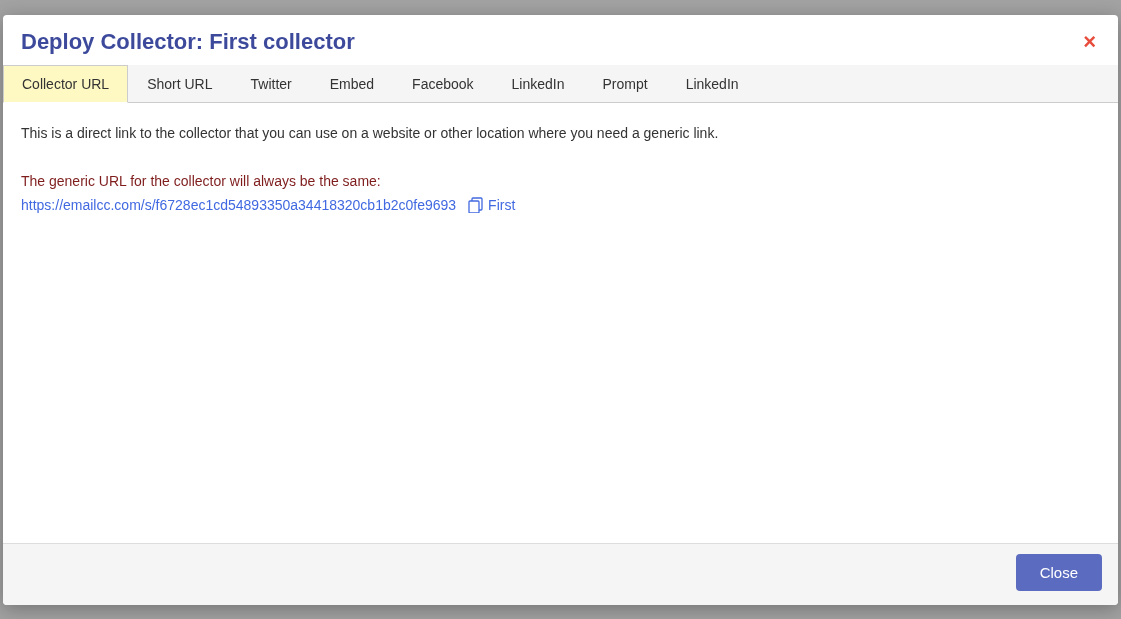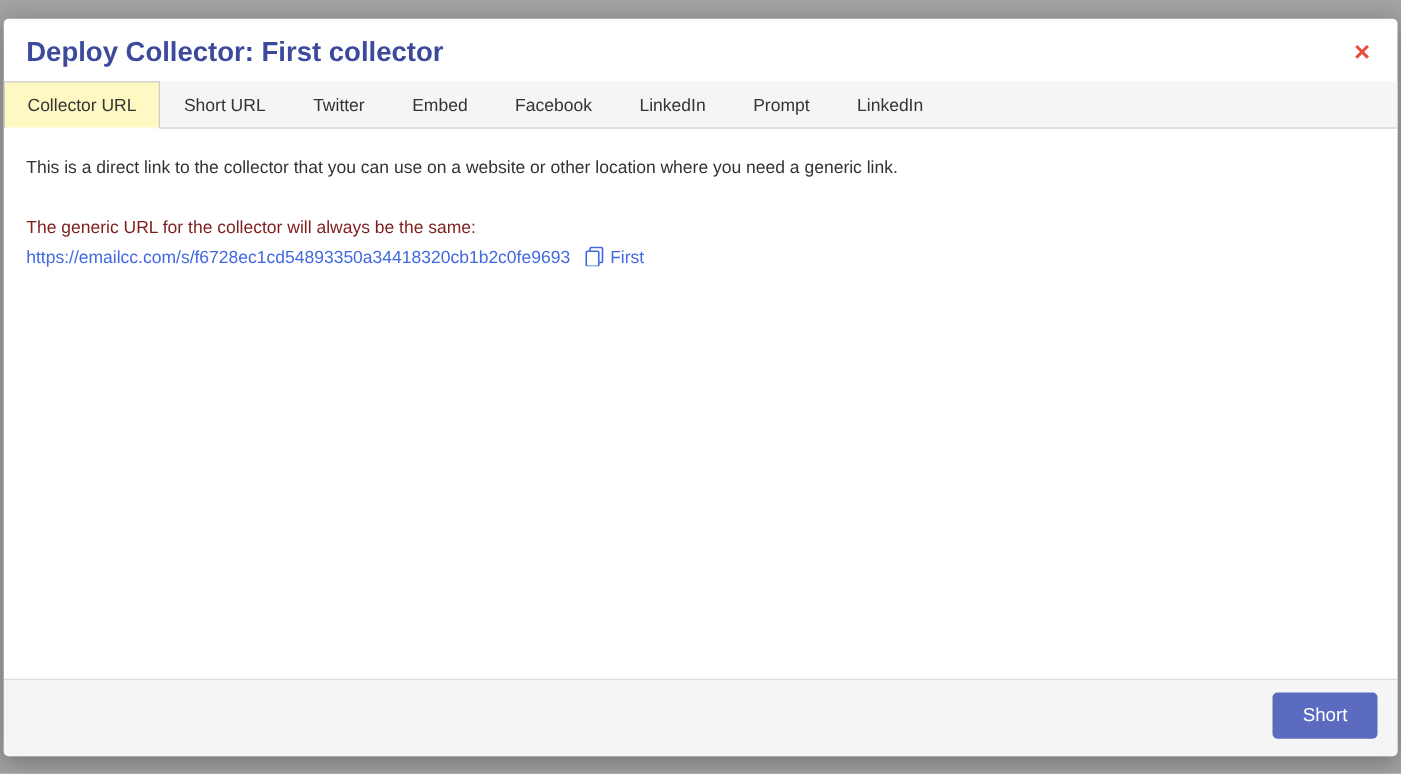--- a/index.html
+++ b/index.html
@@ -209,16 +209,16 @@
               <rect x="4" y="1" width="10" height="12" rx="1" stroke="#4169e1" stroke-width="1.3" fill="none"></rect>
               <rect x="1" y="4" width="10" height="12" rx="1" stroke="#4169e1" stroke-width="1.3" fill="white"></rect>
             </svg>
           </span>
           <span>First</span>
         </button>
       </div>
     </div>
 
     <div class="modal-footer">
-      <button class="close-btn">Short</button>
+      <button class="close-btn">Close</button>
     </div>
   </div>
 </div>
 
 </body></html>

